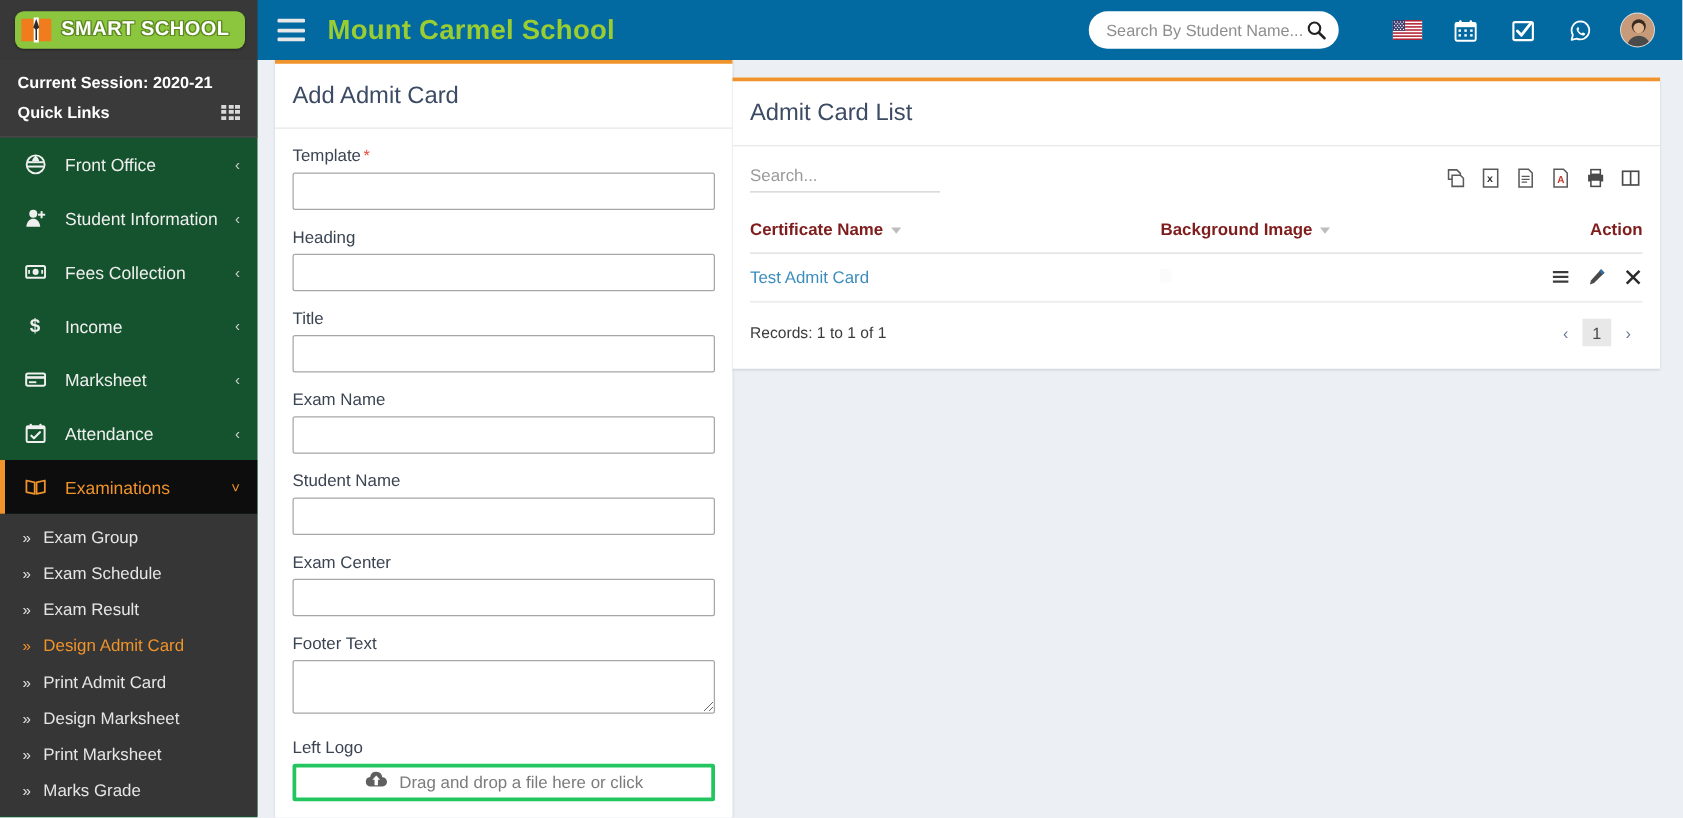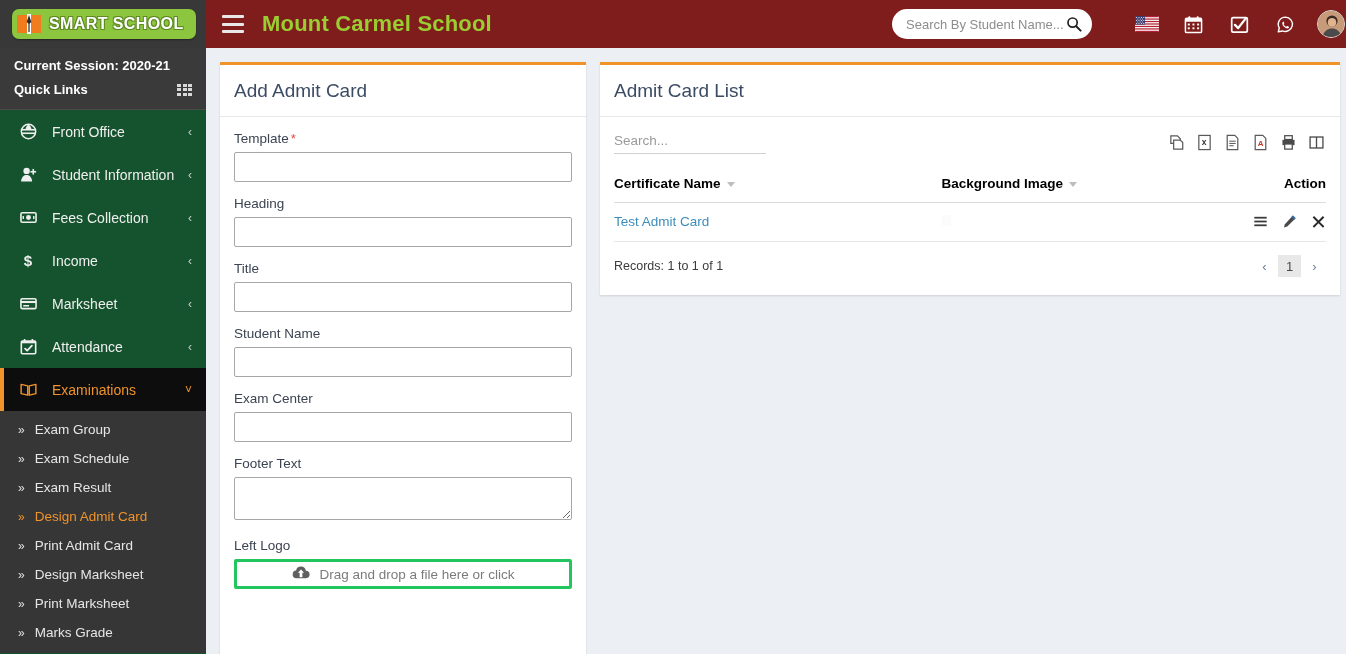--- a/index.html
+++ b/index.html
@@ -8,21 +8,21 @@
     width: 1346px; height: 654px;
     overflow: hidden;
     font-family: "Liberation Sans", sans-serif;
     background: #ecf0f5;
   }
   body { display: flex; flex-direction: column; }
 
   
   .topbar {
     height: 48px; min-height: 48px;
-    background: #7f1d1d;
+    background: #0369a1;
     display: flex; align-items: center;
     position: relative; z-index: 30;
   }
   .logo-zone {
     width: 206px; min-width: 206px; height: 48px;
     background: #383838;
     display: flex; align-items: center; padding-left: 12px;
   }
   .logo-badge {
     display: flex; align-items: center;
@@ -44,21 +44,21 @@
     cursor: pointer;
   }
   .hamburger span { display: block; height: 3px; background: #e8e8e8; border-radius: 1px; }
   .app-title {
     margin-left: 18px;
     color: #9acd32; font-size: 22px; font-weight: bold;
     letter-spacing: .2px; white-space: nowrap;
   }
   .topbar-right {
     margin-left: auto; display: flex; align-items: center;
-    padding-right: 0; gap: 0;
+    padding-right: 21px; gap: 0;
   }
   .search-pill {
     width: 200px; height: 30px;
     background: #fff; border-radius: 16px;
     display: flex; align-items: center;
     padding: 0 10px 0 14px; margin-right: 24px;
     overflow: hidden;
   }
   .search-pill input {
     flex: 1; border: none; outline: none;
@@ -133,22 +133,23 @@
     cursor: pointer;
   }
   .sub-item .chev { color: #e0e0e0; font-size: 12px; margin-right: 10px; }
   .sub-item.sel { color: #f0932b; }
   .sub-item.sel .chev { color: #f0932b; }
   .nav-item.dim { color: #f7f7f7; }
 
   
   .content {
     flex: 1; display: flex; min-width: 0;
-    padding: 14px 6px 0 14px; gap: 14px;
+    padding: 14px 18px 0 14px; 
     overflow: hidden;
+    align-items: center;
   }
   .panel {
     background: #fff;
     border-top: 3px solid #f0932b;
     box-shadow: 0 1px 2px rgba(0,0,0,.13);
   }
   .panel-left { width: 366px; min-width: 366px; }
   .panel-right { flex: 1; min-width: 0; align-self: flex-start; }
   .panel-head {
     padding: 15px 14px 14px 14px;
@@ -189,21 +190,21 @@
     width: 152px; border: none; border-bottom: 1px solid #d0d0d0;
     outline: none; font-size: 13.5px; color: #555;
     padding: 2px 0 5px 0; background: transparent;
     font-family: "Liberation Sans", sans-serif;
   }
   .tbl-search::placeholder { color: #9a9a9a; }
   .tools { display: flex; align-items: center; gap: 9px; padding-top: 2px; }
   .tool { width: 19px; height: 19px; cursor: pointer; display: flex; align-items: center; justify-content: center; }
   table.dt { width: 100%; border-collapse: collapse; margin-top: 15px; }
   table.dt th {
-    text-align: left; font-size: 13.5px; color: #000000; font-weight: bold;
+    text-align: left; font-size: 13.5px; color: #7f1d1d; font-weight: bold;
     padding: 7px 0 11px 0; border-bottom: 1px solid #dcdcdc;
     white-space: nowrap;
     margin-top: 37px;
   }
   table.dt th.r { text-align: right; }
   table.dt td {
     font-size: 13.5px; padding: 10px 0 12px 0;
     border-bottom: 1px solid #e6e6e6; vertical-align: middle;
   }
   .cert-link { color: #3c8dbc; cursor: pointer; }
@@ -518,20 +519,24 @@
         <div class="fgroup">
           <label class="flabel">Heading</label>
           <input class="finput" value="" style="">
         </div>
 
         <div class="fgroup">
           <label class="flabel">Title</label>
           <input class="finput" value="" style="">
         </div>
 
+        <div class="fgroup">
+          <label class="flabel">Exam Name</label>
+          <input class="finput" value="" style="">
+        </div>
 
         <div class="fgroup">
           <label class="flabel">Student Name</label>
           <input class="finput" value="" style="">
         </div>
 
         <div class="fgroup">
           <label class="flabel">Exam Center</label>
           <input class="finput" value="" style="">
         </div>

